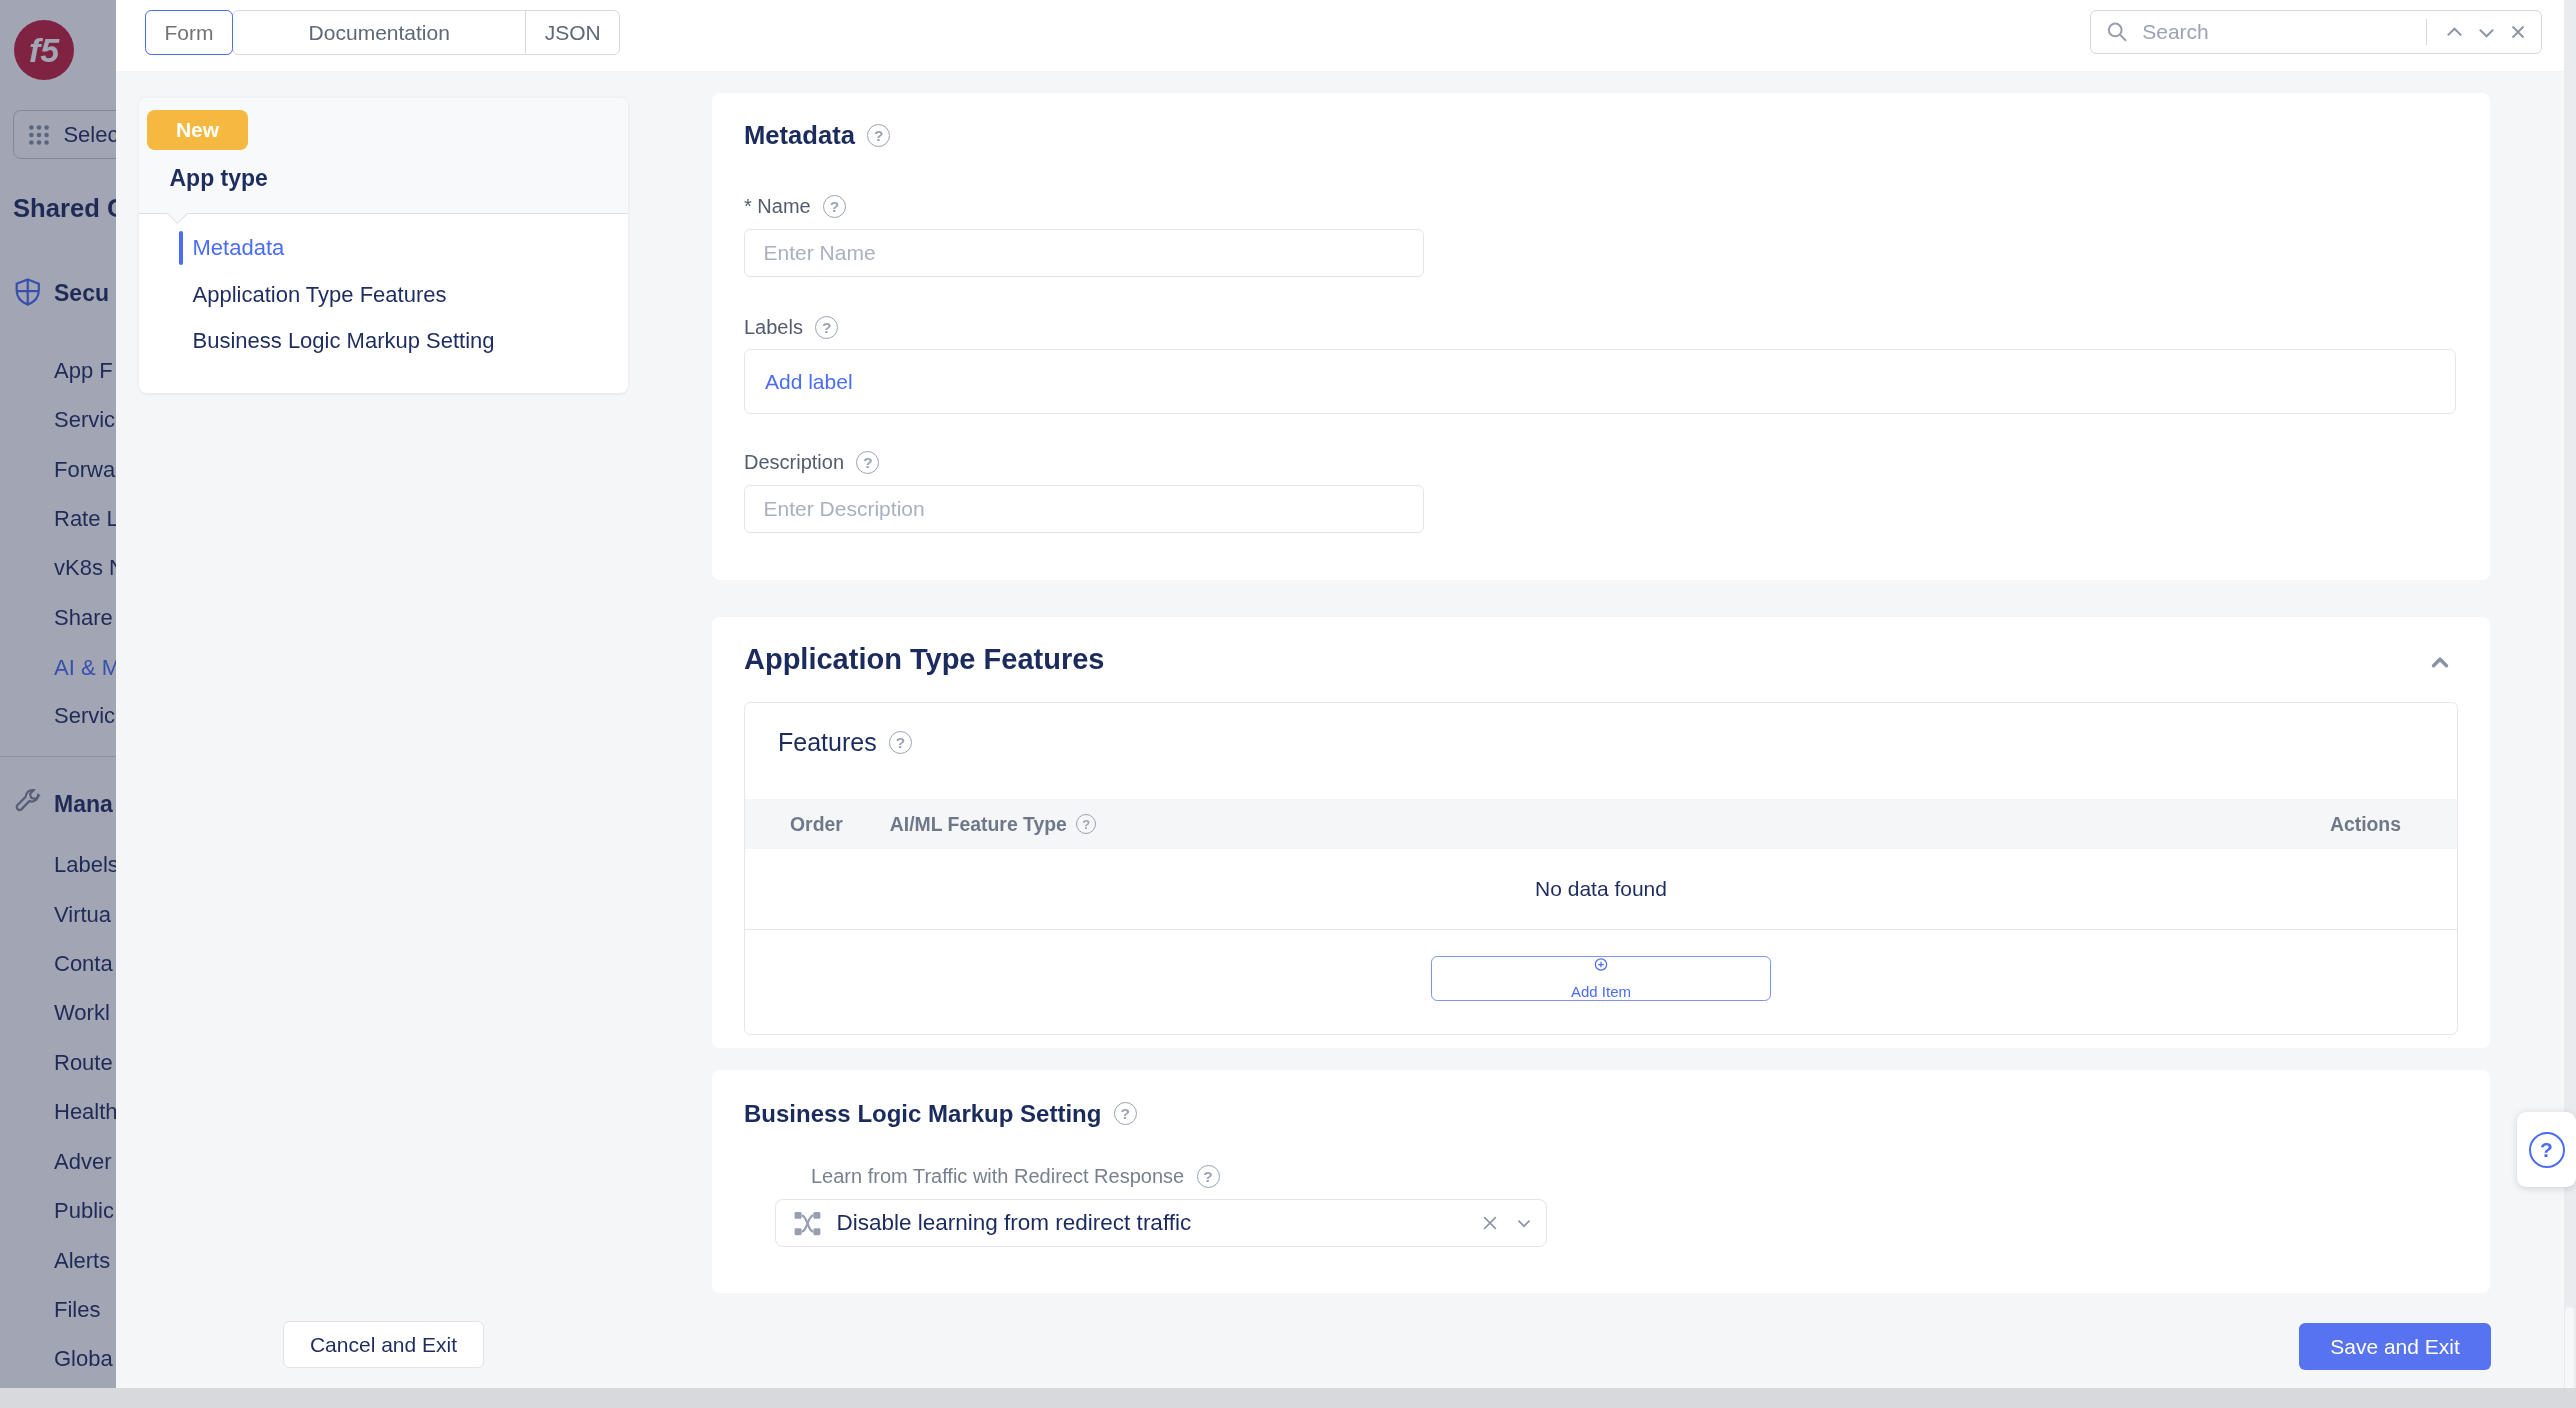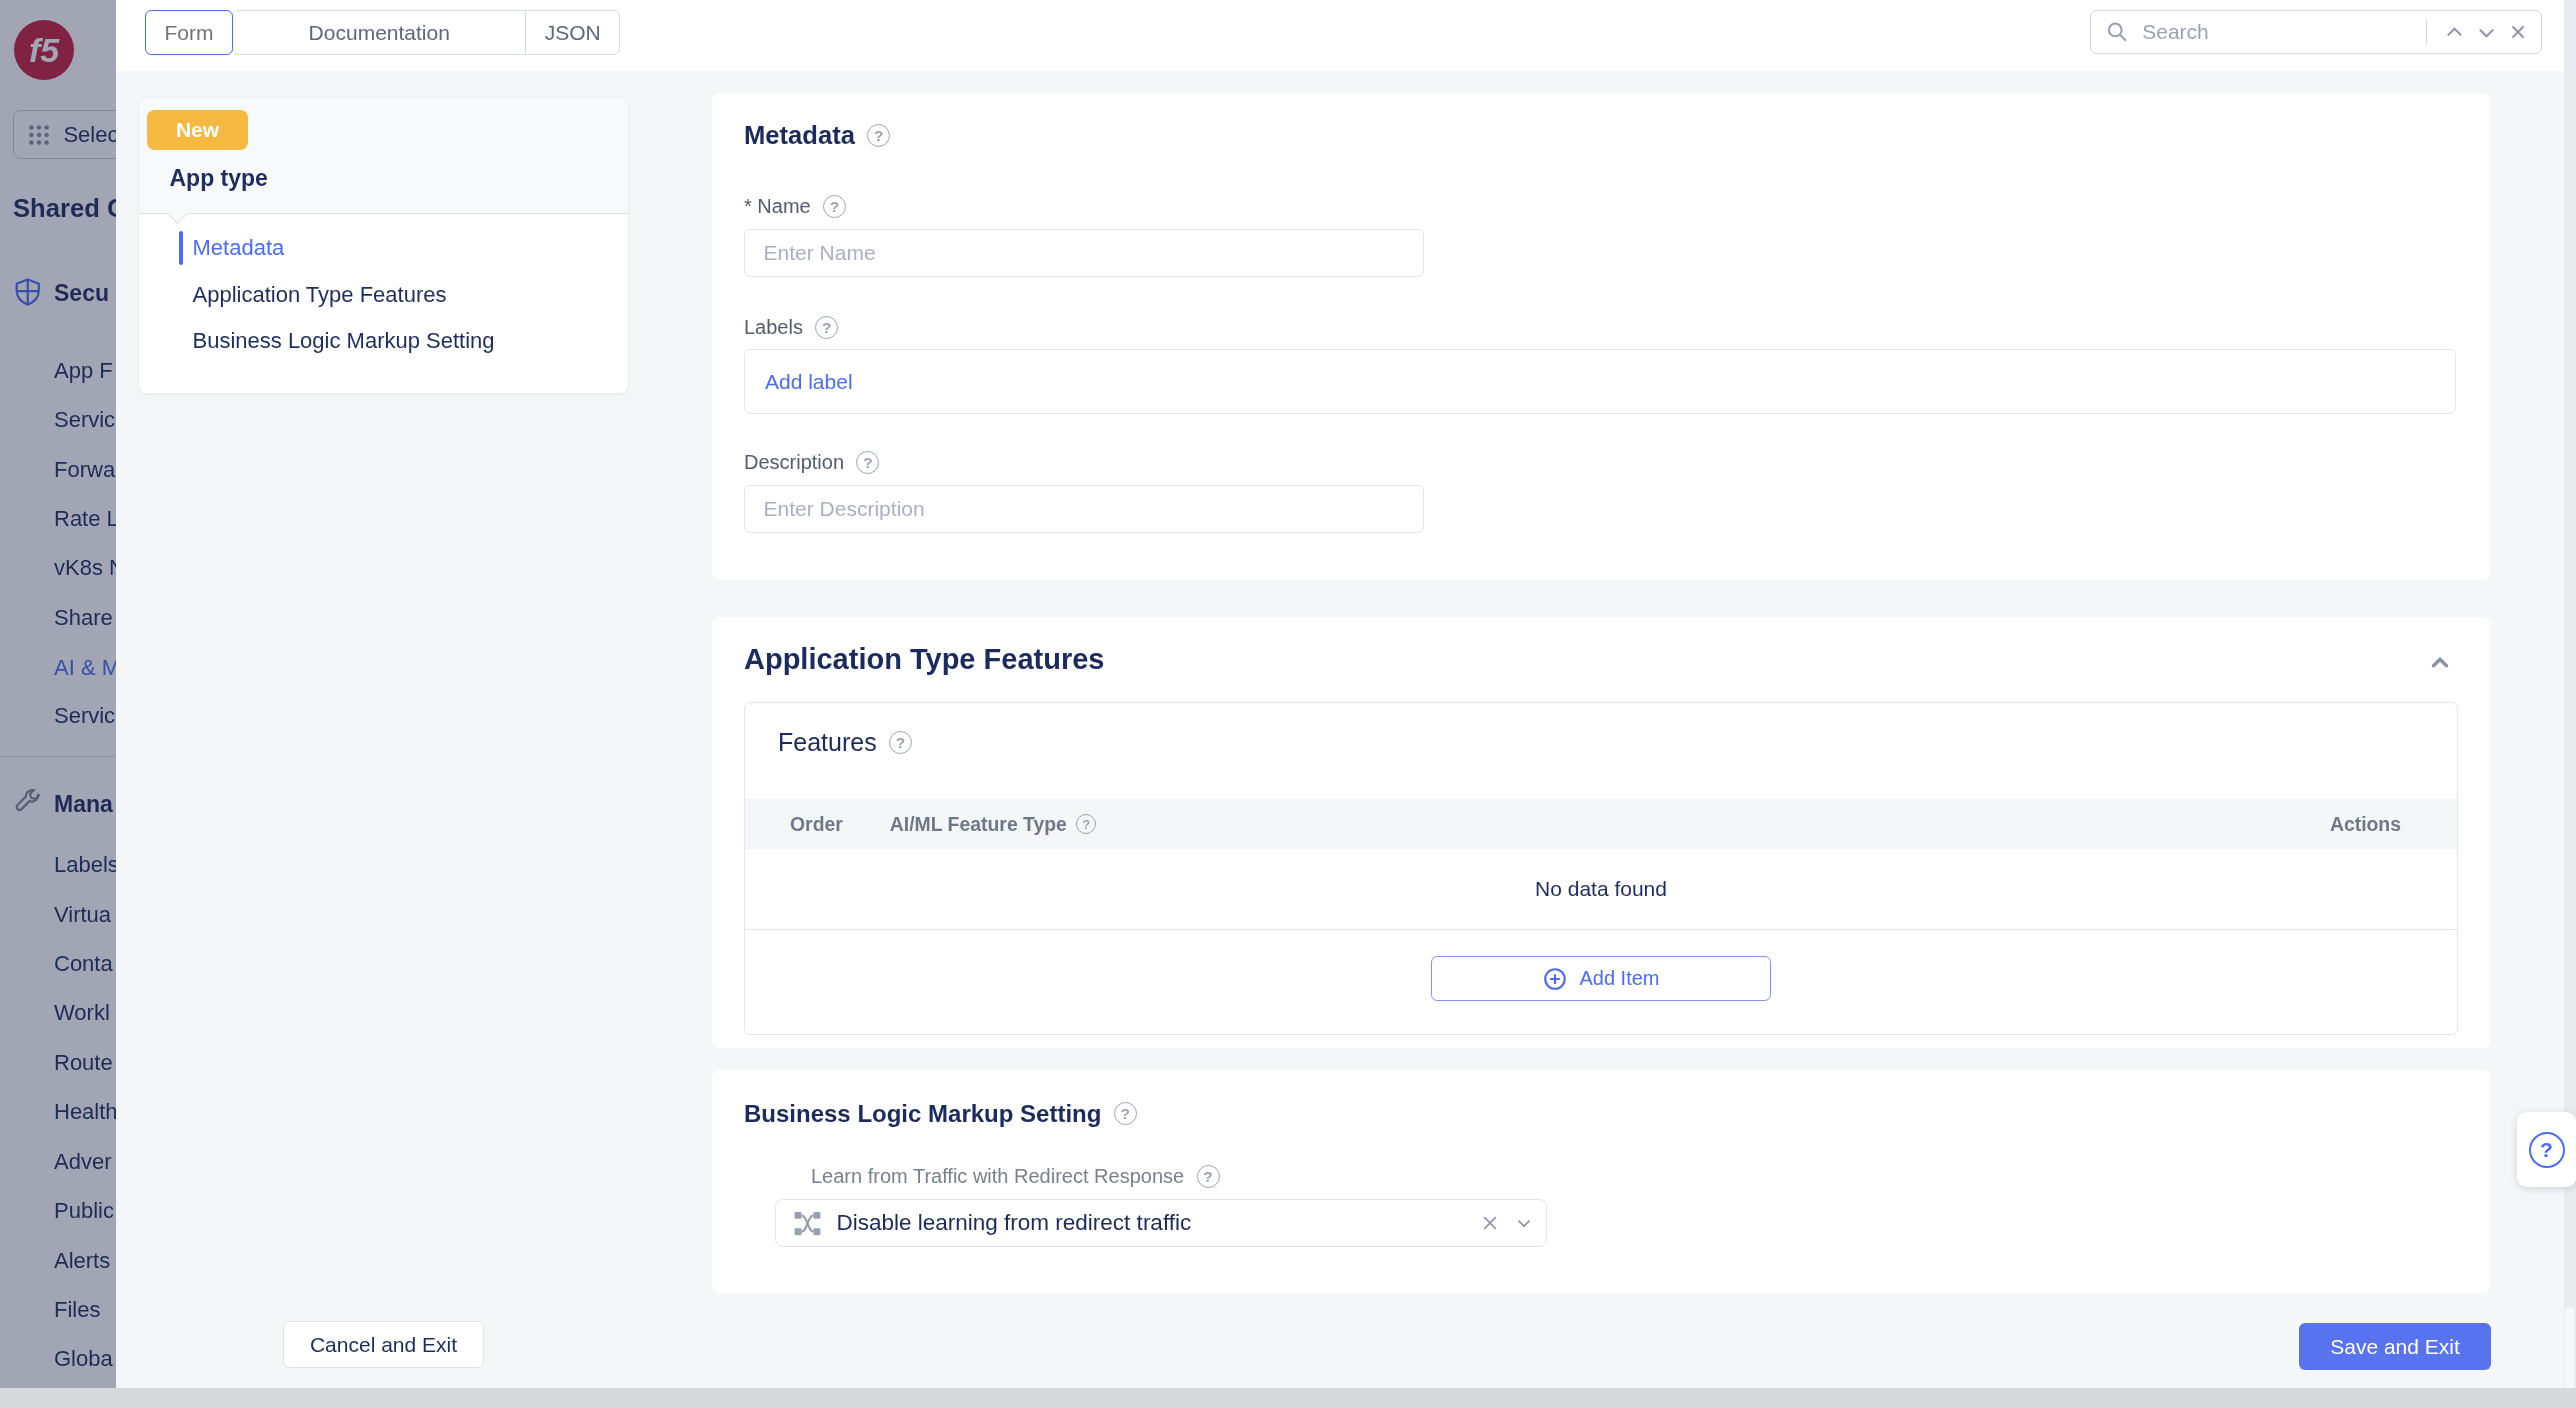--- a/index.html
+++ b/index.html
@@ -86,21 +86,21 @@
   .feat-title{position:absolute;left:33px;top:25px;font-size:25px;font-weight:500;color:#1b2b5e;display:flex;align-items:center;}
   .thead{position:absolute;left:0;top:96px;width:100%;height:50px;background:#f5f6f8;display:flex;align-items:center;}
   .th{font-size:19.4px;font-weight:600;color:#6e7889;display:flex;align-items:center;}
   .th-order{margin-left:45px;}
   .th-type{margin-left:47px;}
   .th-actions{margin-left:auto;margin-right:56px;}
   .empty-row{position:absolute;left:0;top:146px;width:100%;height:80px;border-bottom:0.8px solid #e3e6ec;
       display:flex;align-items:center;justify-content:center;font-size:21px;color:#1e2d5f;}
   .additem{position:absolute;left:50%;transform:translateX(-50%);top:253px;width:340px;height:45px;box-sizing:border-box;
       border:1.6px solid #7f93f3;border-radius:6.2px;background:#fff;display:flex;align-items:center;justify-content:center;
-      gap:11px;font-size:20px;color:#4a6cf7;cursor:pointer;}
+      gap:11px;font-size:15px;color:#4a6cf7;cursor:pointer;flex-direction:column;}
 
   .fieldlabel{position:absolute;left:63px;top:95px;font-size:20px;color:#78818f;display:flex;align-items:center;margin-left:36px;}
   .dropdown{position:absolute;left:63px;top:129px;width:772px;height:48px;box-sizing:border-box;border:1.6px solid #e0e4ed;
       border-radius:7.8px;background:#fff;display:flex;align-items:center;cursor:pointer;}
   .dropdown .val{font-size:22.5px;color:#1b2b5e;margin-left:14px;flex:1;white-space:nowrap;overflow:hidden;}
   .dd-icon{margin-left:15.5px;flex:none;}
   .dd-btn{width:34px;height:34px;display:flex;align-items:center;justify-content:center;flex:none;cursor:pointer;}
 
   .btn{position:absolute;height:47px;box-sizing:border-box;border-radius:6.2px;display:flex;align-items:center;justify-content:center;font-size:21px;cursor:pointer;}
   .btn-cancel{left:167px;top:1321px;width:201px;background:#fff;border:0.8px solid #dfe3ea;color:#1e2d5f;}

